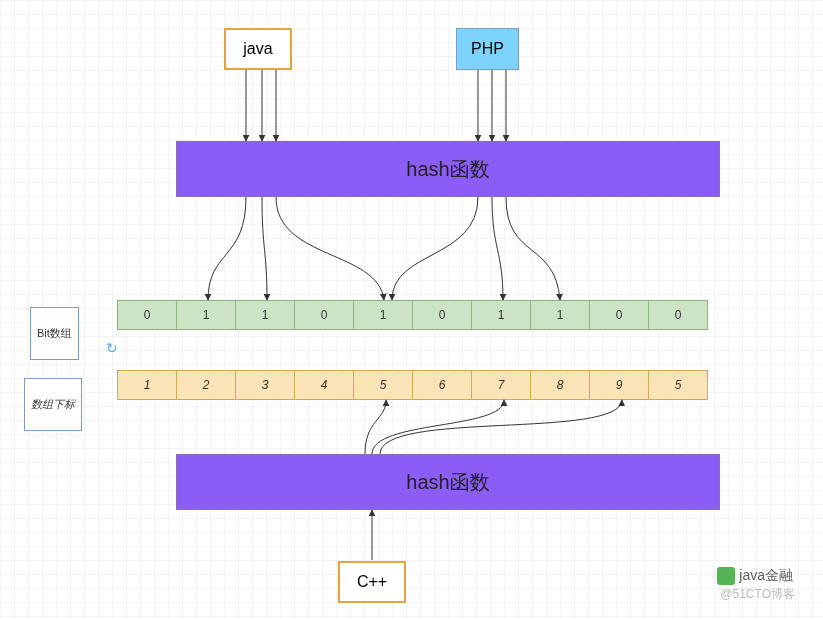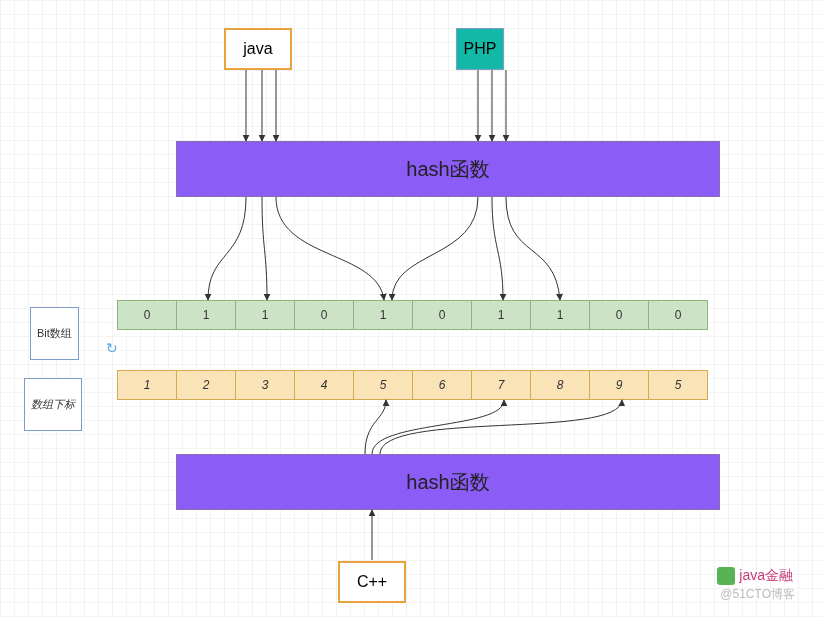--- a/index.html
+++ b/index.html
@@ -21,22 +21,22 @@
     align-items: center;
     justify-content: center;
     font-size: 16px;
     box-sizing: border-box;
   }
   .java {
     left: 224px; top: 28px; width: 68px; height: 42px;
     background: #fff; border: 2px solid #e8a33d;
   }
   .php {
-    left: 456px; top: 28px; width: 48px; height: 42px;
-    background: #14b8a6; border: 1px solid #7a9cc6;
+    left: 456px; top: 28px; width: 63px; height: 42px;
+    background: #7dd3fc; border: 1px solid #7a9cc6;
   }
   .hashfunc {
     background: #8b5cf6; border: 1px solid #8a6fb0;
     font-size: 20px; color: #222;
   }
   .hash1 { left: 176px; top: 141px; width: 544px; height: 56px; }
   .hash2 { left: 176px; top: 454px; width: 544px; height: 56px; }
   .cpp {
     left: 338px; top: 561px; width: 68px; height: 42px;
     background: #fff; border: 2px solid #e8a33d;
@@ -76,21 +76,21 @@
   }
   svg.arrows {
     position: absolute;
     left: 0; top: 0;
     width: 823px; height: 619px;
     pointer-events: none;
   }
   .watermark1 {
     position: absolute;
     right: 30px; bottom: 34px;
-    font-size: 14px; color: #be185d;
+    font-size: 14px; color: #404040;
     opacity: 0.85;
     display: flex; align-items: center; gap: 4px;
   }
   .watermark1 .wm-icon {
     width: 18px; height: 18px; border-radius: 3px;
     background: #3aa838; display: inline-block;
   }
   .watermark2 {
     position: absolute;
     right: 28px; bottom: 16px;

